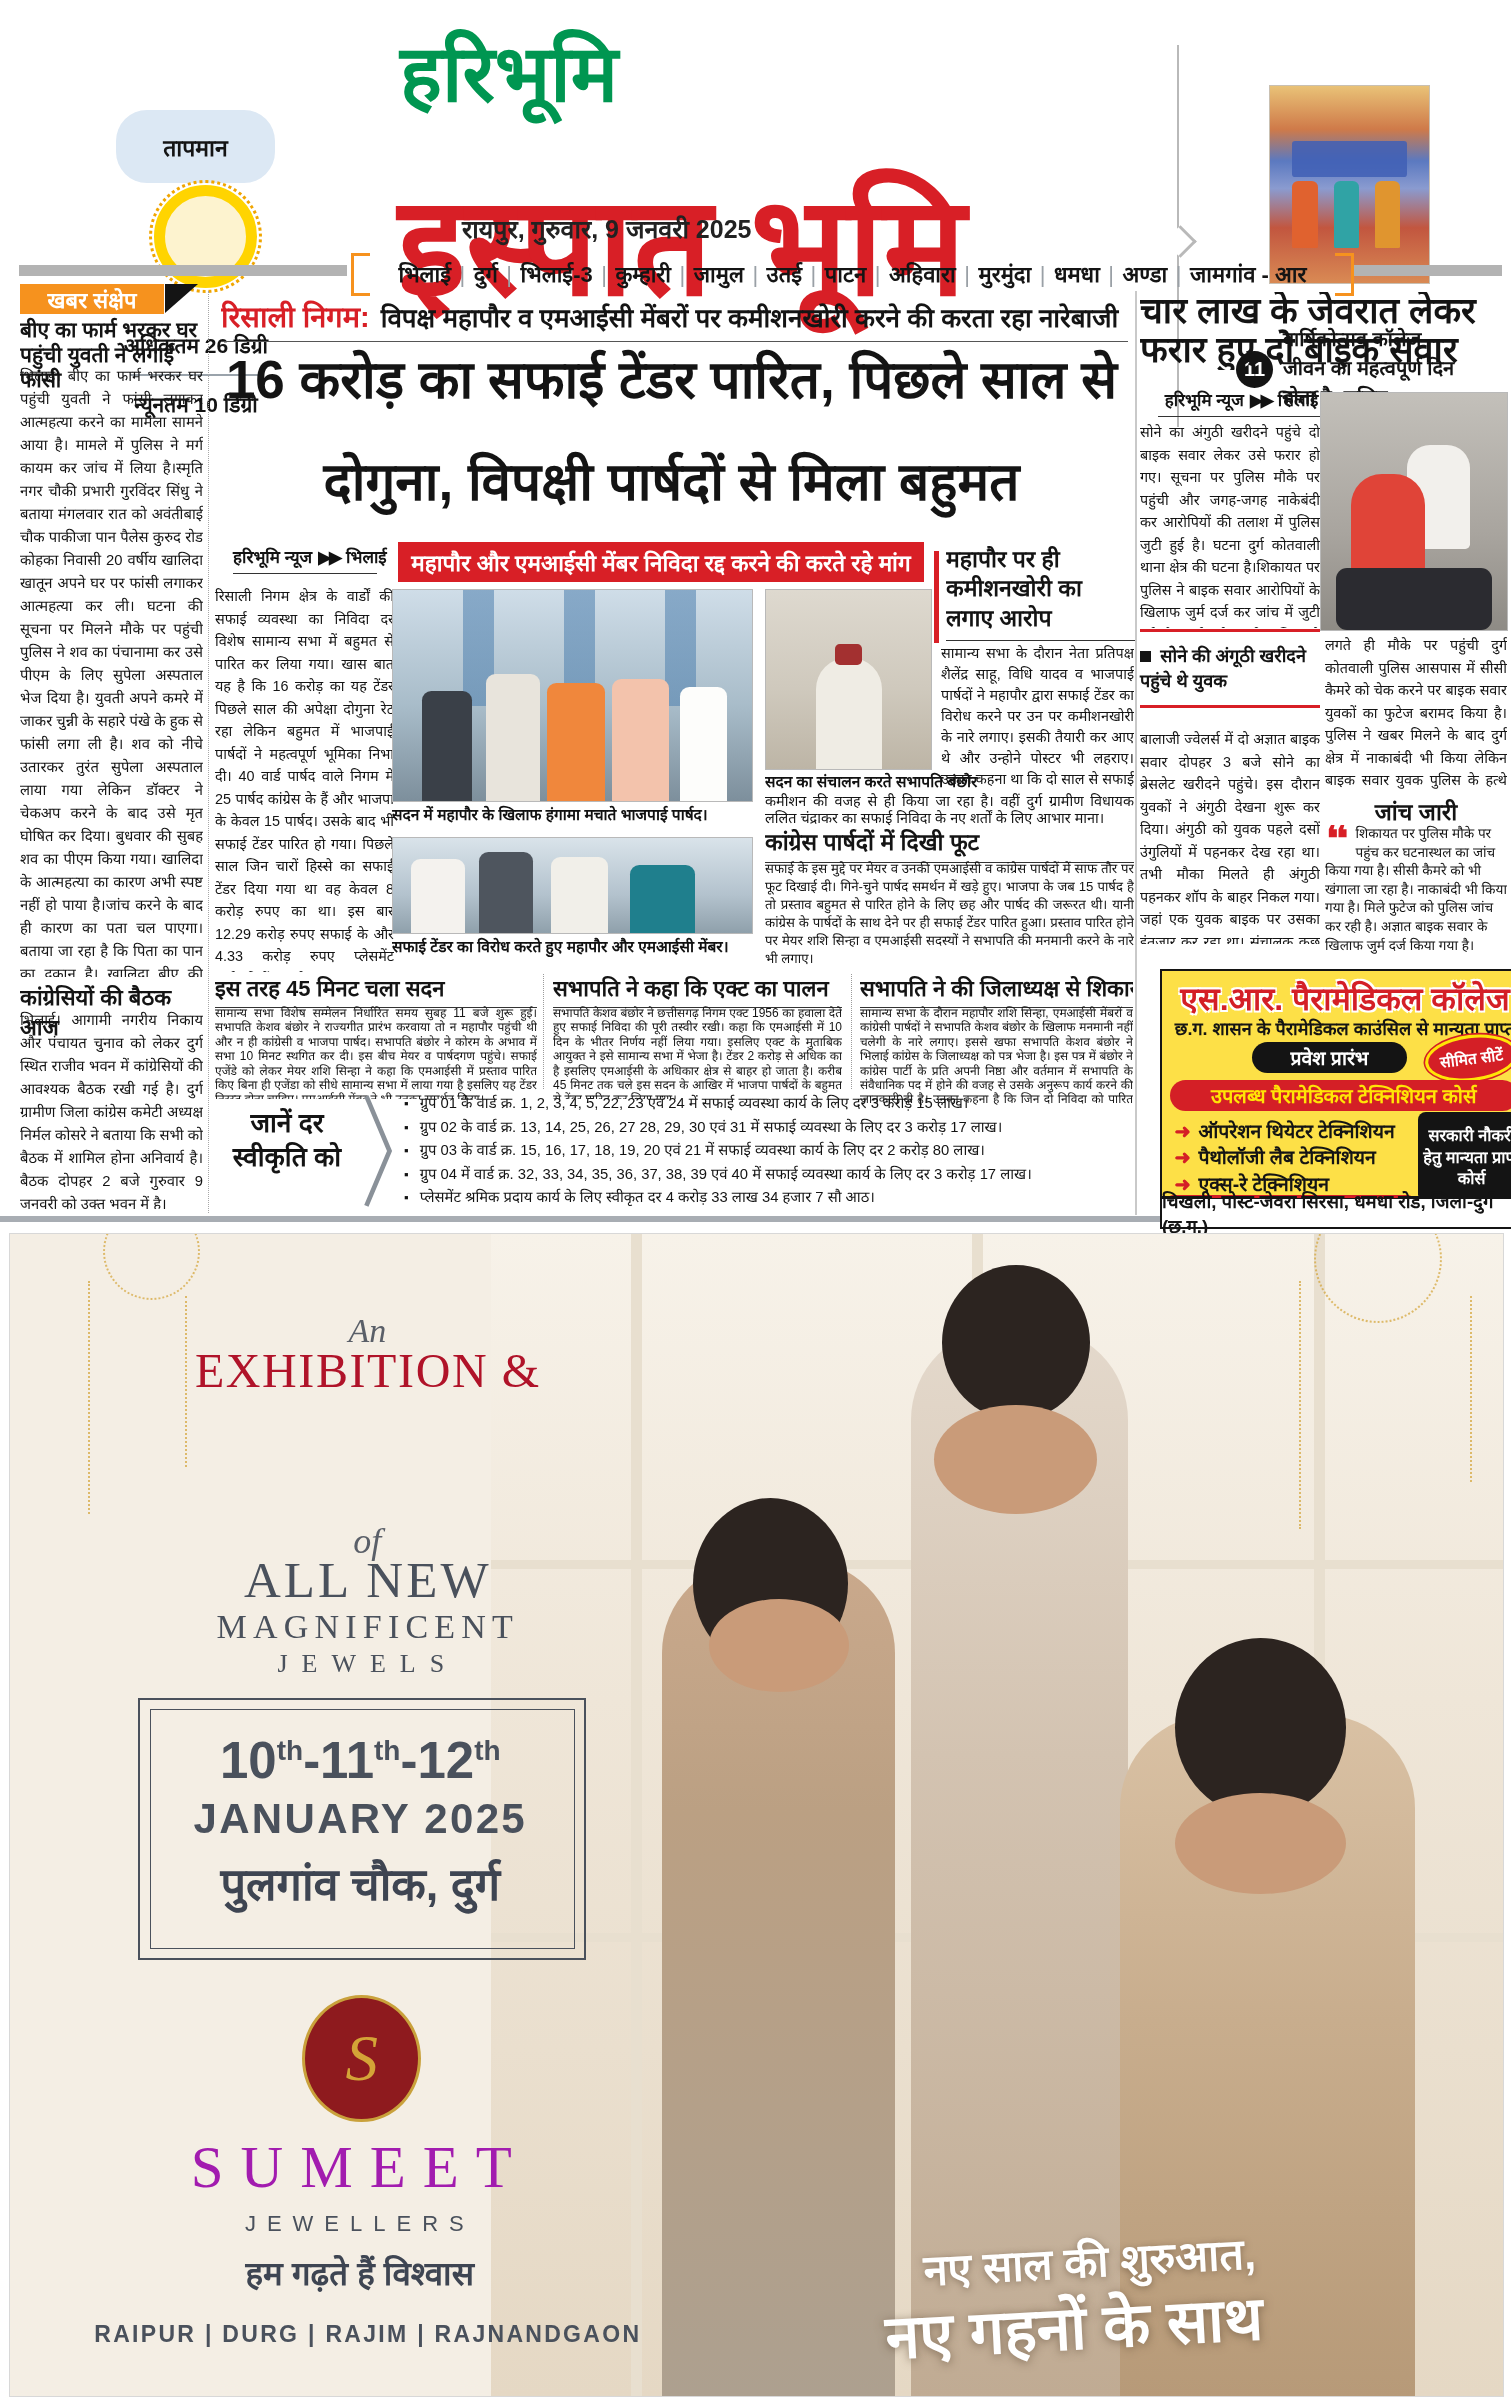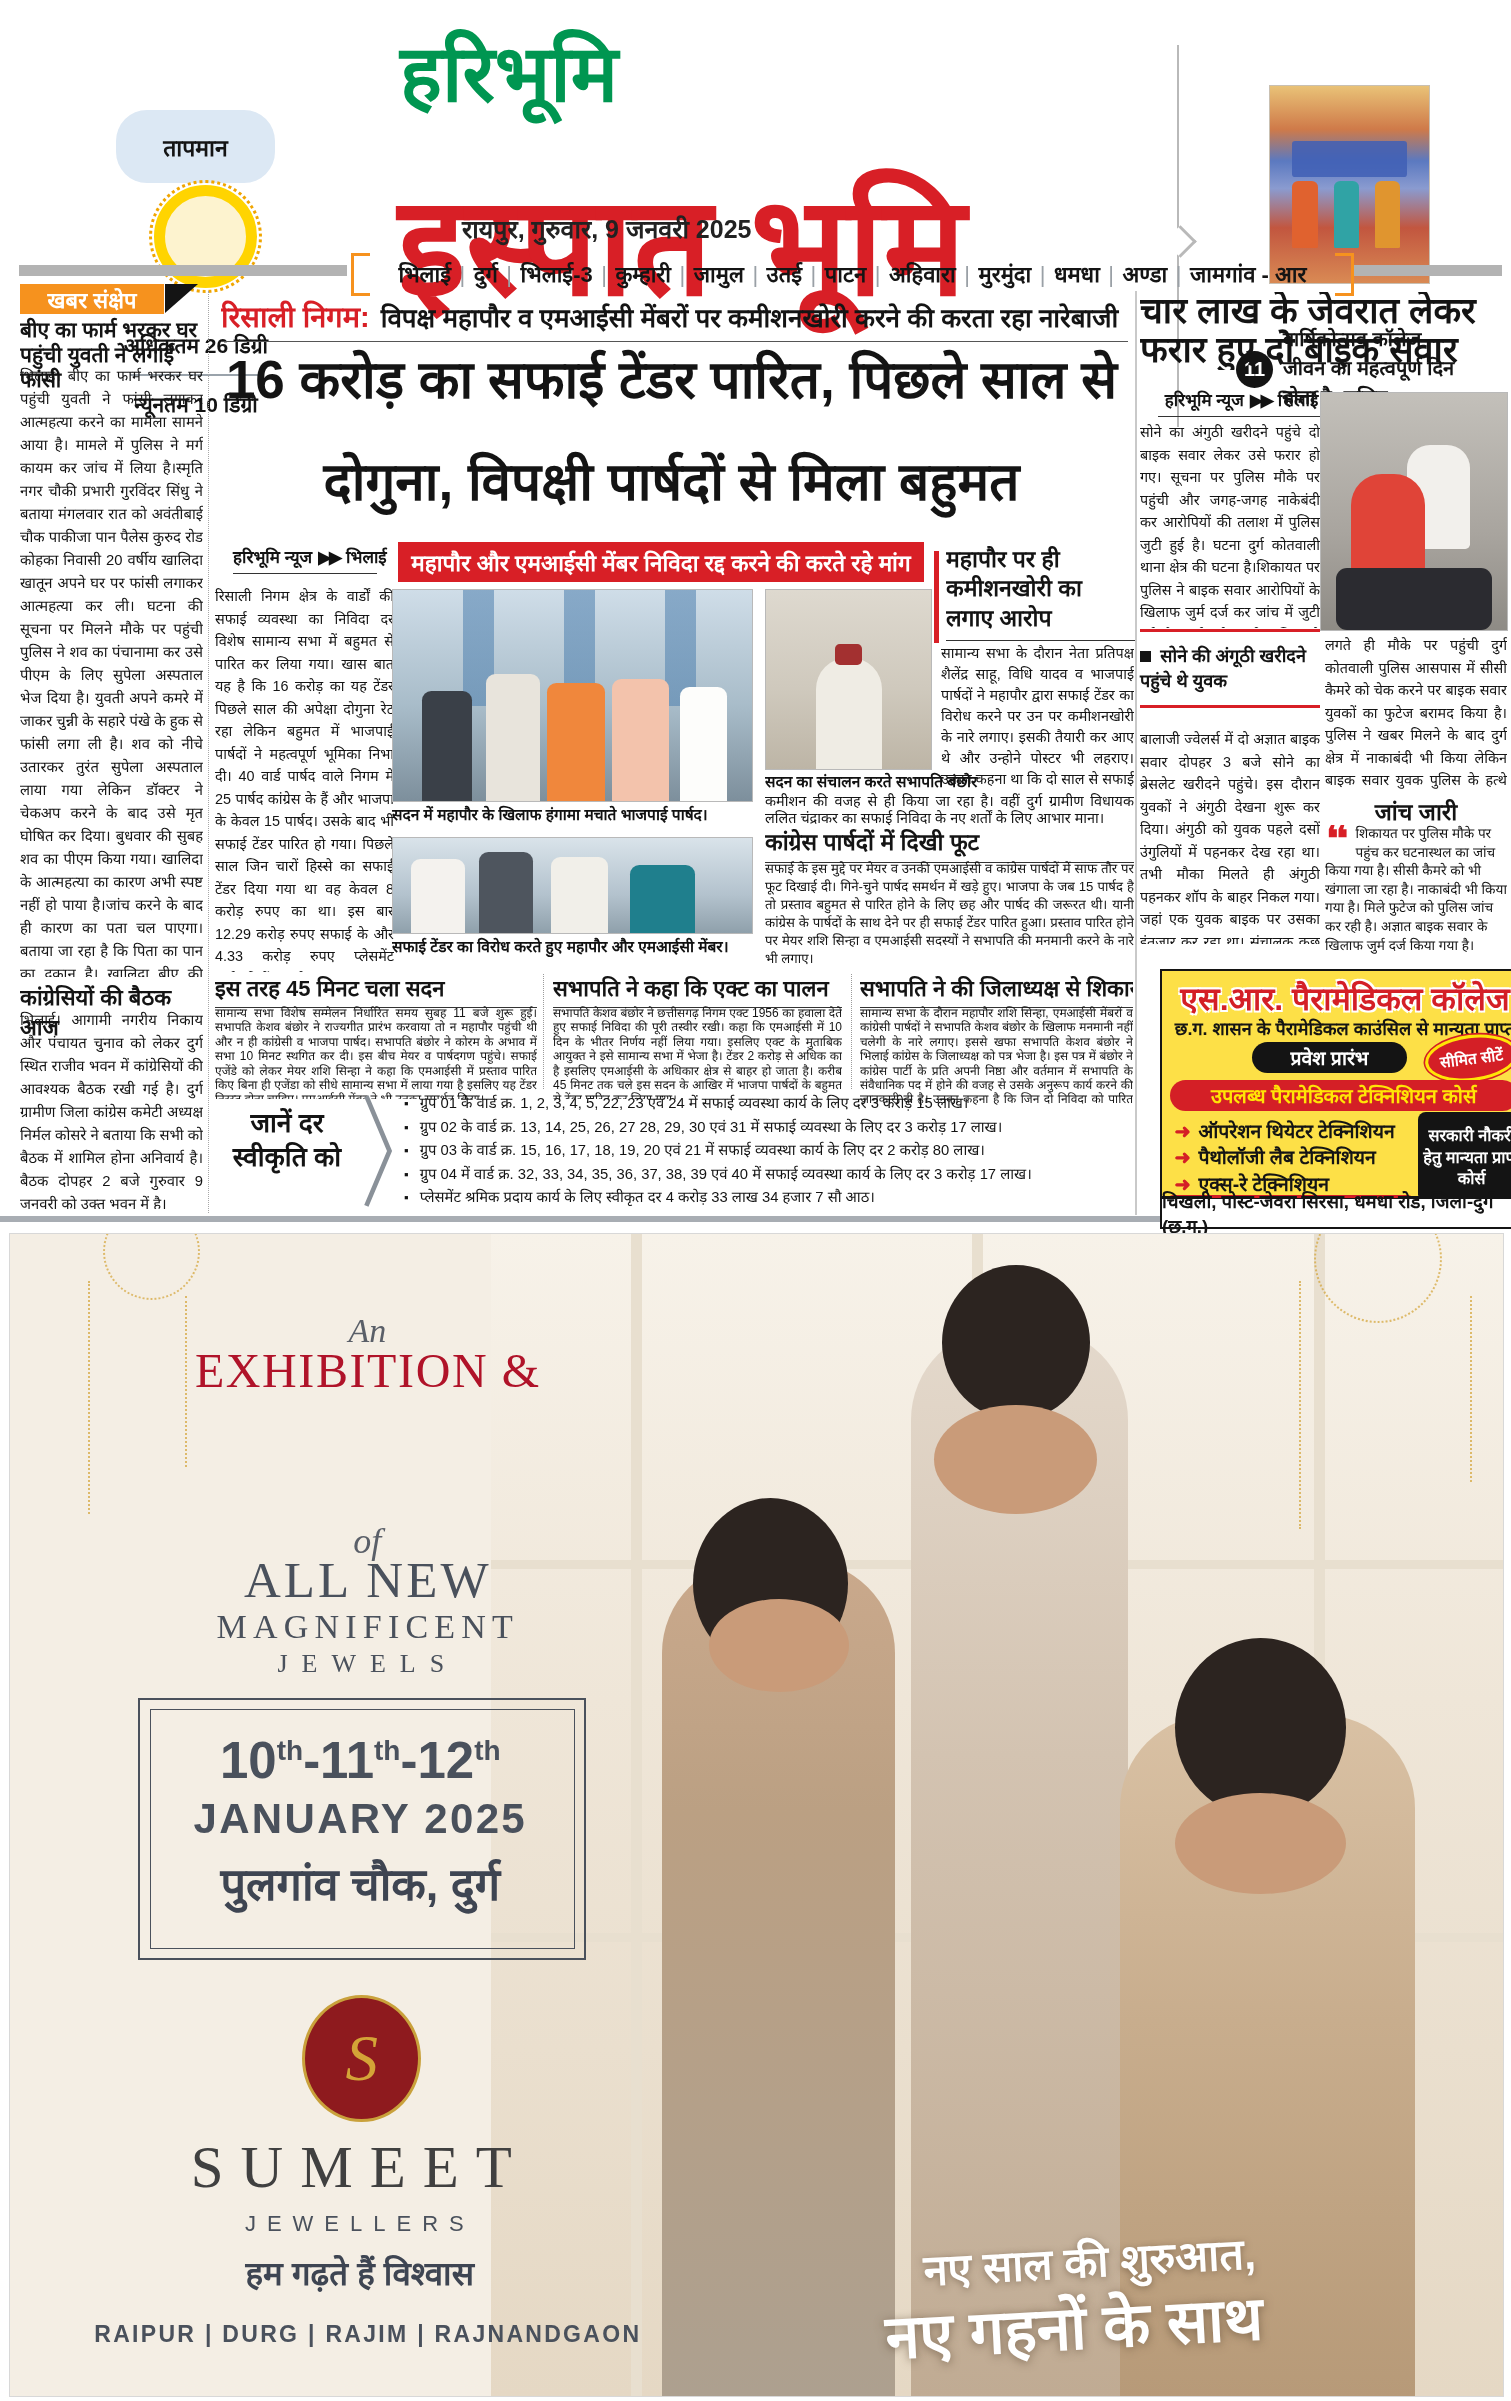--- a/index.html
+++ b/index.html
@@ -166,21 +166,21 @@
   .j-box{position:absolute;left:128px;top:464px;width:444px;height:258px;border:2.3px solid #4a515c;}
   .j-box .inner{position:absolute;left:9.3px;top:9.3px;right:9.3px;bottom:9.3px;border:1.6px solid #4a515c;}
   .j-dates{left:128px;top:497px;width:444px;font-size:51px;font-weight:700;color:#4a515c;font-family:"Liberation Sans",sans-serif;}
   .j-dates sup{font-size:28px;}
   .j-dates .dsep::before{content:"-";}
   .j-month{left:128px;top:561px;width:444px;font-size:42px;font-weight:700;color:#4a515c;letter-spacing:2.3px;}
   .j-venue{left:128px;top:618px;width:444px;font-size:45px;font-weight:700;color:#3e4552;}
   .j-logo{position:absolute;left:292px;top:761px;width:113px;height:121px;border-radius:50%;background:#8e1a1e;border:3.9px solid #c9a13b;
     display:flex;align-items:center;justify-content:center;}
   .j-logo .s{font-family:"Liberation Serif",serif;font-style:italic;font-size:65px;color:#d4a437;}
-  .j-sumeet{left:78px;top:899px;width:543px;font-size:59px;color:#404040;letter-spacing:17px;}
+  .j-sumeet{left:78px;top:899px;width:543px;font-size:59px;color:#a21caf;letter-spacing:17px;}
   .j-jwl{left:78px;top:977px;width:543px;font-size:22px;color:#4a515c;letter-spacing:11px;}
   .j-tag{left:78px;top:1016px;width:543px;font-size:33px;font-weight:700;color:#3e4552;}
   .j-cities{left:47px;top:1087px;width:621px;font-size:23px;font-weight:700;color:#4a515c;letter-spacing:2.3px;}
   .j-ov1{left:761px;top:997px;width:637px;font-size:43px;font-weight:700;color:#fff;transform:rotate(-3deg);
     text-shadow:0 1.6px 7.8px rgba(90,70,50,.55);}
   .j-ov2{left:730px;top:1050px;width:668px;font-size:61px;font-weight:700;color:#fff;transform:rotate(-3deg);
     text-shadow:0 1.6px 9.3px rgba(90,70,50,.6);}
 </style>
 </head>
 <body>

